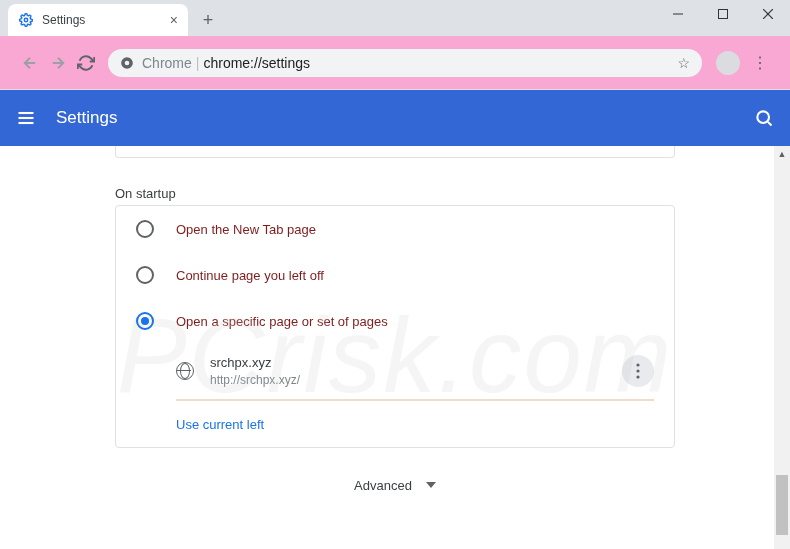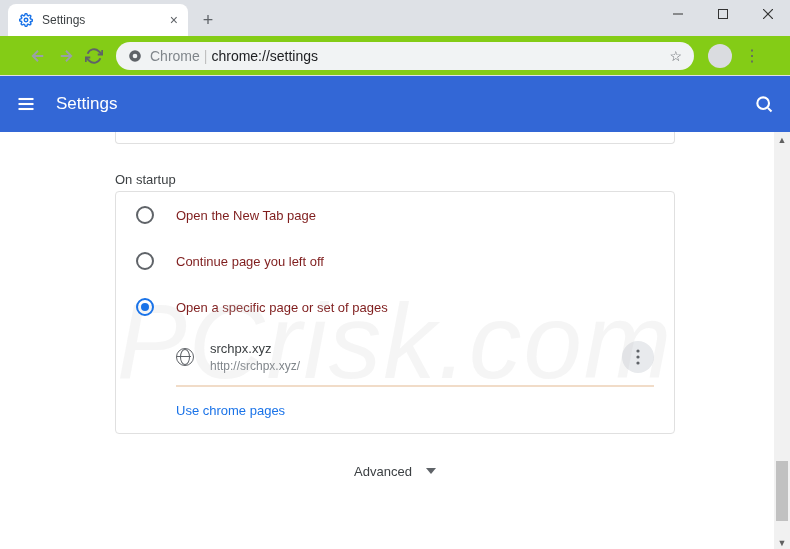--- a/index.html
+++ b/index.html
@@ -9,21 +9,21 @@
 .titlebar { height: 36px; background: #dee1e6; display: flex; align-items: flex-end; position: relative; }
 .win-controls { position: absolute; right: 0; top: 0; display: flex; height: 28px; }
 .win-btn { width: 45px; height: 28px; display: flex; align-items: center; justify-content: center; color: #333; font-size: 14px; }
 .tab { background: #fff; height: 32px; margin-left: 8px; border-radius: 8px 8px 0 0; display: flex; align-items: center; padding: 0 10px; min-width: 180px; position: relative; }
 .tab-icon { width: 16px; height: 16px; margin-right: 8px; display: flex; align-items: center; justify-content: center; }
 .tab-title { font-size: 12px; color: #3c4043; flex: 1; }
 .tab-close { color: #5f6368; font-size: 14px; margin-left: 8px; }
 .new-tab { width: 28px; height: 28px; display: flex; align-items: center; justify-content: center; color: #5f6368; font-size: 18px; margin-left: 6px; margin-bottom: 2px; }
 
 
-.addrbar { height: 40px; background: #84cc16; display: flex; align-items: center; padding: 0 24px; border-bottom: 1px solid #e0e0e0; }
+.addrbar { height: 54px; background: #f9a8d4; display: flex; align-items: center; padding: 0 16px; border-bottom: 1px solid #e0e0e0; }
 .nav-btn { width: 28px; height: 28px; display: flex; align-items: center; justify-content: center; color: #9aa0a6; border-radius: 50%; }
 .nav-btn.active { color: #5f6368; }
 .omnibox { flex: 1; height: 28px; background: #f1f3f4; border-radius: 14px; display: flex; align-items: center; padding: 0 12px; margin: 0 8px; font-size: 14px; }
 .omnibox-icon { color: #5f6368; margin-right: 8px; display: flex; }
 .omnibox-prefix { color: #80868b; }
 .omnibox-divider { color: #c0c0c0; margin: 0 4px; }
 .omnibox-path { color: #202124; }
 .star-btn { color: #5f6368; margin-left: auto; }
 .avatar { width: 24px; height: 24px; border-radius: 50%; background: #dadce0; margin: 0 6px; }
 .menu-btn { color: #5f6368; padding: 0 6px; }
@@ -195,21 +195,21 @@
                 <circle cx="2" cy="8" r="1.6"></circle>
                 <circle cx="2" cy="14" r="1.6"></circle>
               </svg>
           </div>
         </div>
         <div class="sep"></div>
 
         <div class="sep"></div>
 
         <div class="link-row">
-          <span class="link-text">Use chrome pages</span>
+          <span class="link-text">Use current left</span>
         </div>
       </div>
 
       <div class="advanced">
         <span>Advanced</span>
         <span>
             <svg width="10" height="6" viewBox="0 0 10 6" fill="#5f6368">
               <path d="M0 0l5 6 5-6z"></path>
             </svg>
           </span>

